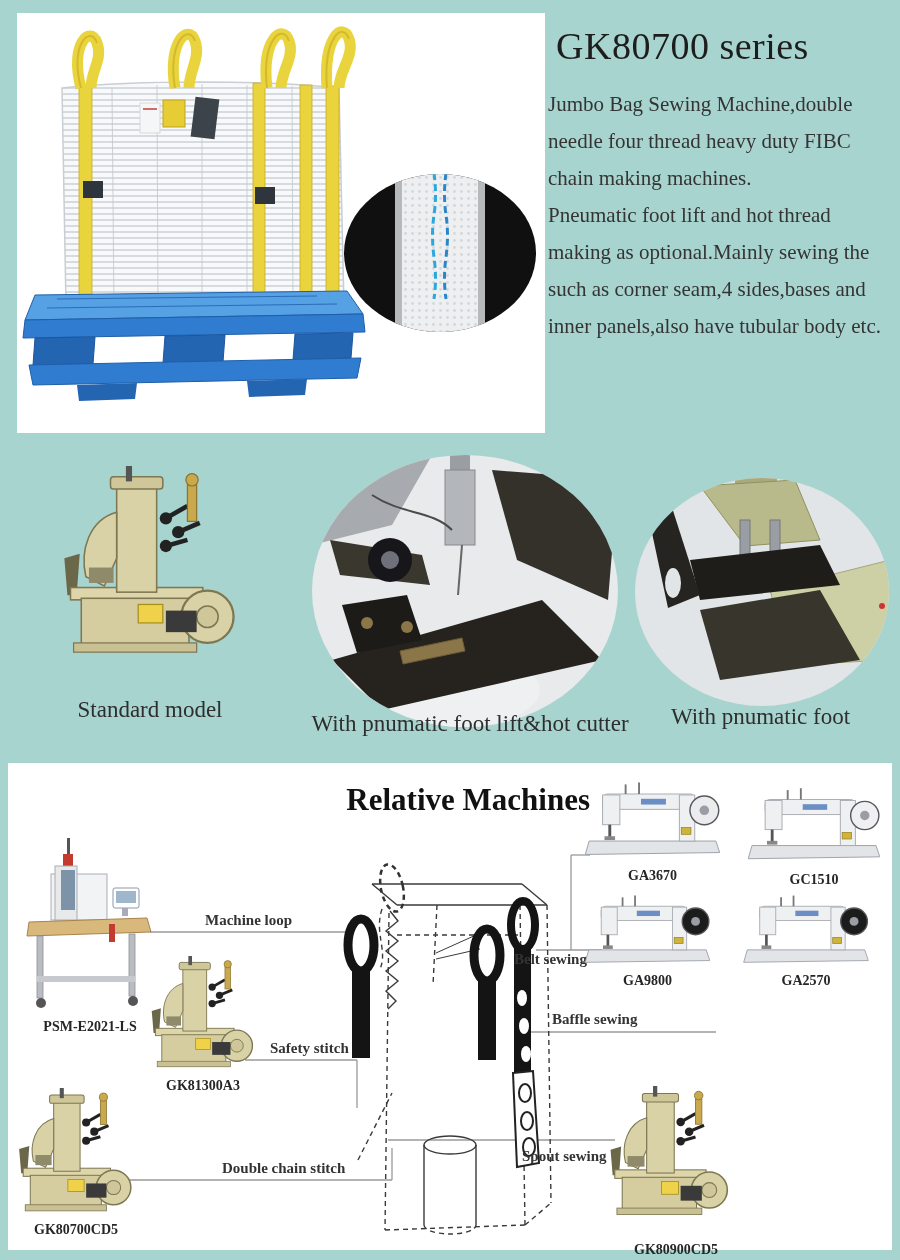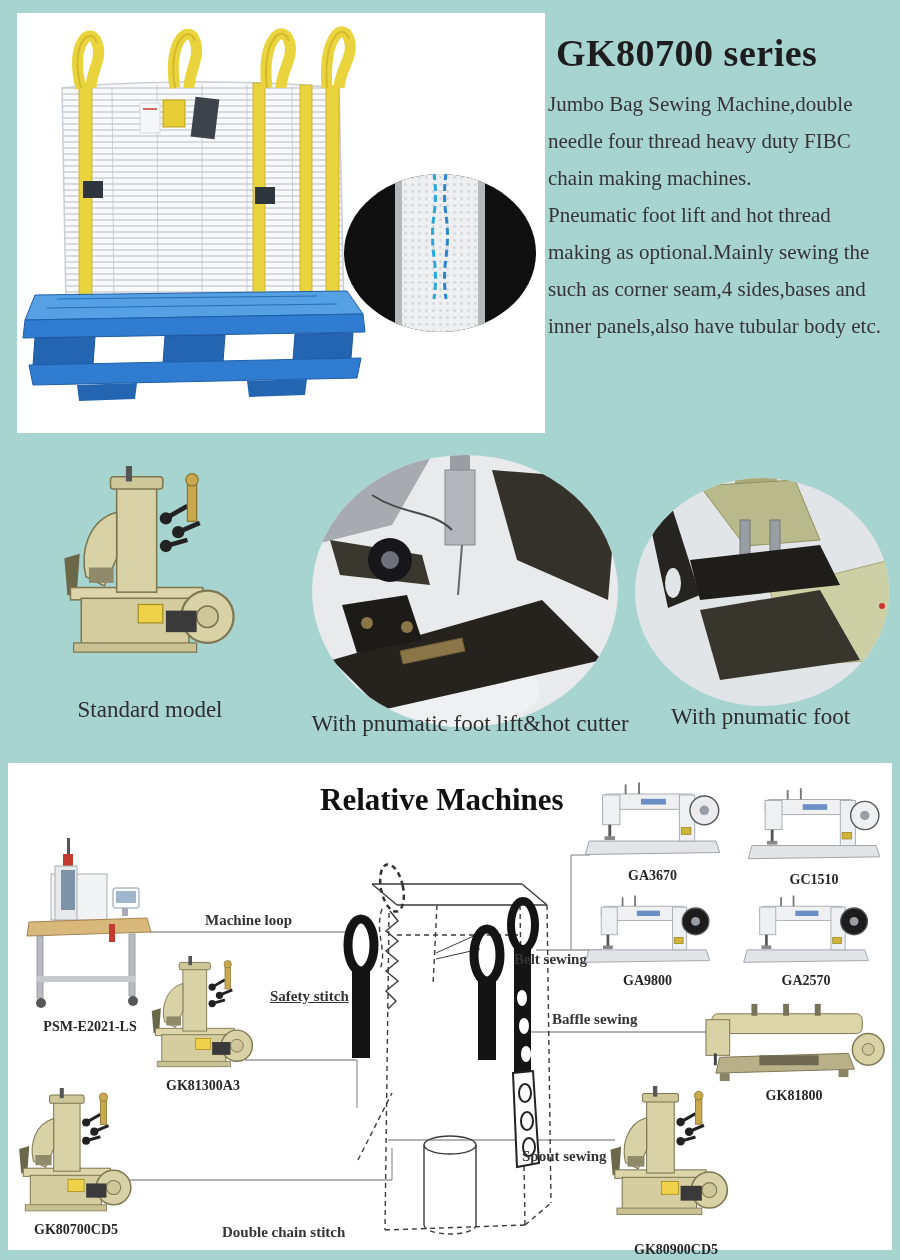--- a/index.html
+++ b/index.html
@@ -13,21 +13,21 @@
   .hero-title{
     font-size:38px;color:#1d1d1d;letter-spacing:0.5px;white-space:nowrap;
   }
   .desc-line{
     font-size:21px;line-height:37px;color:#343434;white-space:nowrap;
   }
   .caption{
     font-size:23px;color:#2e2e2e;text-align:center;white-space:nowrap;
   }
   .rm-title{
-    font-size:31px;font-weight:700;color:#111;text-align:left;white-space:nowrap;
+    font-size:31px;font-weight:700;color:#111;text-align:right;white-space:nowrap;
   }
   .mlabel{
     font-size:14px;font-weight:700;color:#262626;text-align:center;white-space:nowrap;
   }
   .clabel{
     font-size:15px;font-weight:600;color:#333;white-space:nowrap;
   }
   svg{display:block;}
   .wheel{fill:var(--wheel,#1c1c1c);}
   .bagline{stroke:#3a3a3a;stroke-width:1.4;fill:none;}
@@ -176,21 +176,21 @@
           <rect x="378" y="158" width="7" height="164" fill="#b5b9bc"></rect>
           <rect x="461" y="158" width="7" height="164" fill="#b5b9bc"></rect>
           <rect x="385" y="158" width="76" height="164" fill="url(#weave)"></rect>
           <path d="M417,160 q3,22 0,42 t0,42 t0,42" stroke="#2aa7db" stroke-width="3" fill="none" stroke-dasharray="7 4"></path>
           <path d="M429,160 q-3,22 0,42 t0,42 t0,42" stroke="#2a86c9" stroke-width="3" fill="none" stroke-dasharray="7 4"></path>
         </g>
       </g>
     </svg>
   </div>
 
-  <div class="abs hero-title" style="left:556px;top:31px;font-weight:bold;">GK80700 series</div>
+  <div class="abs hero-title" style="left:556px;top:24px;">GK80700 series</div>
   <div class="abs" style="left:548px;top:86px;width:352px;">
     <div class="desc-line">Jumbo Bag Sewing Machine,double</div>
     <div class="desc-line">needle four thread heavy duty FIBC</div>
     <div class="desc-line">chain making machines.</div>
     <div class="desc-line">Pneumatic foot lift and hot thread</div>
     <div class="desc-line">making as optional.Mainly sewing the</div>
     <div class="desc-line">such as corner seam,4 sides,bases and</div>
     <div class="desc-line">inner panels,also have tubular body etc.</div>
   </div>
 
@@ -309,22 +309,22 @@
     <ellipse cx="519" cy="358" rx="6" ry="9" fill="none" stroke="#222" stroke-width="2"></ellipse>
     <ellipse cx="521" cy="384" rx="6" ry="9" fill="none" stroke="#222" stroke-width="2"></ellipse>
 
     <ellipse cx="442" cy="382" rx="26" ry="9" fill="none" stroke="#3a3a3a" stroke-width="1.4"></ellipse>
     <line class="bagline" x1="416" y1="382" x2="416" y2="462"></line>
     <line class="bagline" x1="468" y1="382" x2="468" y2="462"></line>
     <path class="bagdash" d="M416,462 a26,9 0 0 0 52,0"></path>
   </svg>
 
   <div class="abs clabel" style="left:205px;top:912px;">Machine loop</div>
-  <div class="abs clabel" style="left:270px;top:988px;text-decoration:underline;">Safety stitch</div>
-  <div class="abs clabel" style="left:222px;top:1224px;text-align:center;">Double chain stitch</div>
+  <div class="abs clabel" style="left:270px;top:1040px;">Safety stitch</div>
+  <div class="abs clabel" style="left:222px;top:1160px;text-align:center;">Double chain stitch</div>
   <div class="abs clabel" style="left:514px;top:951px;">Belt sewing</div>
   <div class="abs clabel" style="left:552px;top:1011px;">Baffle sewing</div>
   <div class="abs clabel" style="left:522px;top:1120px;margin-top:28px;">Spout sewing</div>
 
   <div class="abs" style="left:25px;top:826px;">
     <svg width="130" height="185" viewBox="0 0 130 185">
         <use href="#m-psm"></use>
       </svg>
     <div class="mlabel" style="width:130px;margin-top:8px;">PSM-E2021-LS</div>
   </div>
@@ -364,26 +364,20 @@
     <div class="mlabel" style="width:125px;margin-top:0;">GA9800</div>
   </div>
 
   <div class="abs" style="left:736px;top:884px;--wheel:#1c1c1c;">
     <svg width="140" height="89" viewBox="0 0 140 100">
         <use href="#m-flatbed"></use>
       </svg>
     <div class="mlabel" style="width:140px;margin-top:0;">GA2570</div>
   </div>
 
-  <div class="abs" style="left:698px;top:992px;">
-    <svg width="192" height="94" viewBox="0 0 190 95">
-        <use href="#m-longarm"></use>
-      </svg>
-    <div class="mlabel" style="width:192px;margin-top:2px;">GK81800</div>
-  </div>
 
   <div class="abs" style="left:606px;top:1086px;">
     <svg width="128" height="138" viewBox="0 0 120 130">
         <use href="#m-cyl"></use>
       </svg>
     <div class="mlabel" style="width:150px;margin-left:-5px;margin-top:18px;">GK80900CD5</div>
   </div>
 
 </div>
 

